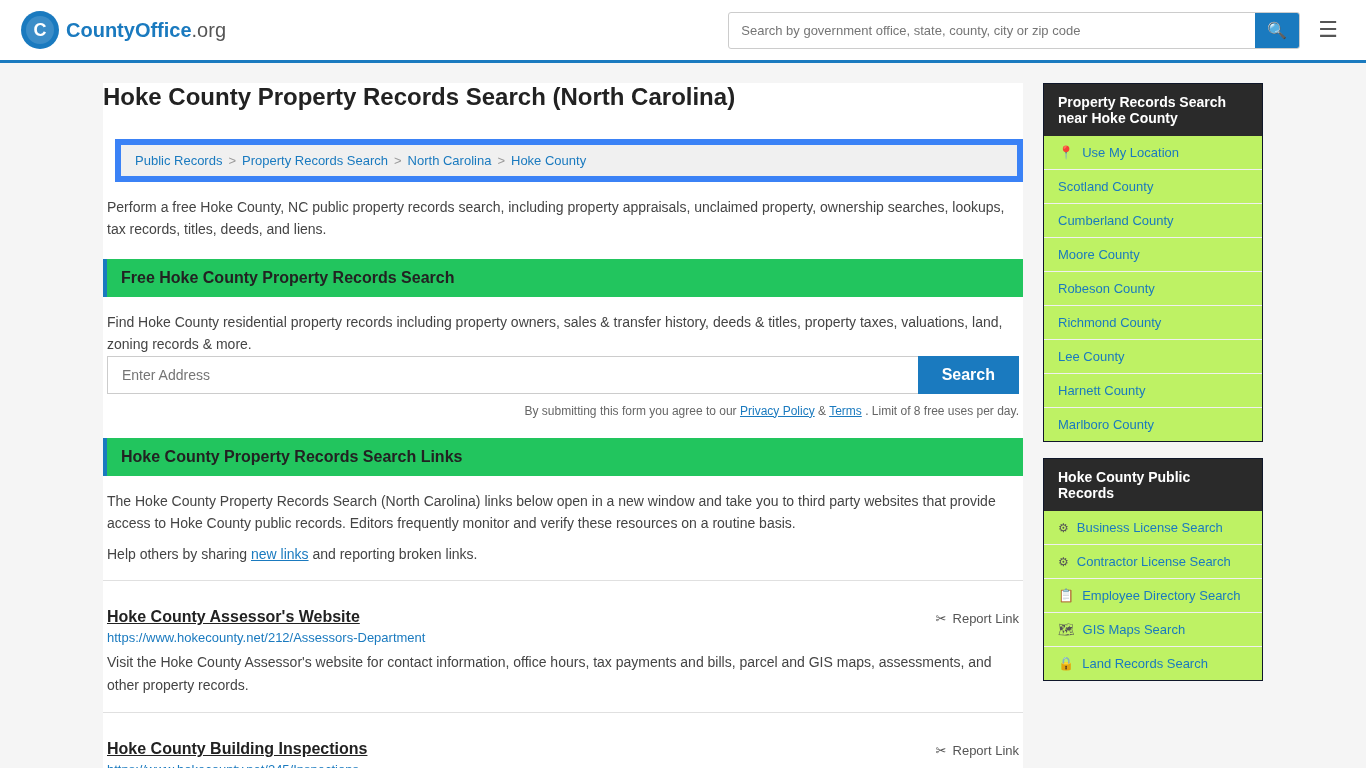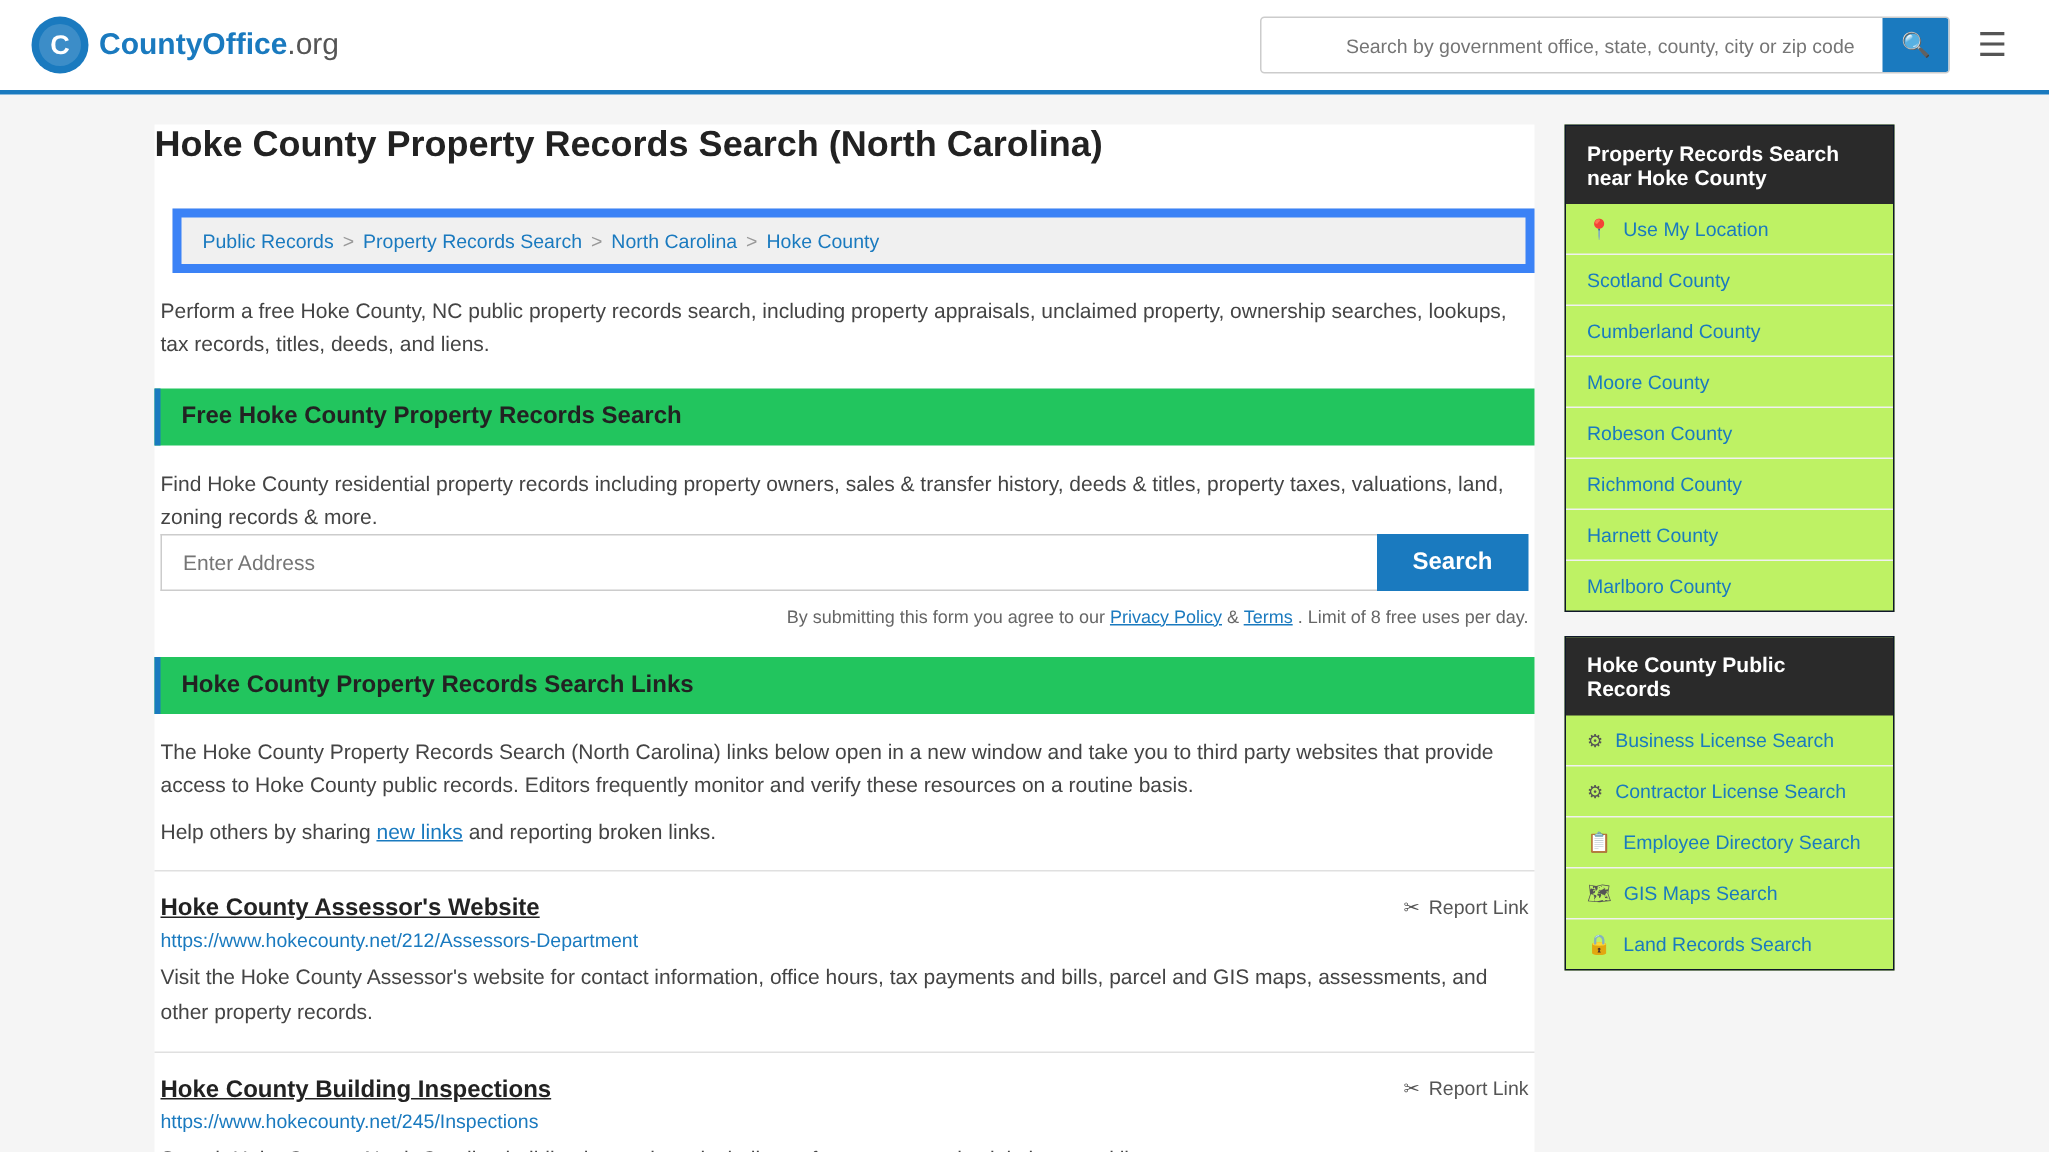--- a/index.html
+++ b/index.html
@@ -27,22 +27,21 @@
       display: flex;
       align-items: center;
       gap: 10px;
     }
     .search-bar-header {
       display: flex;
       align-items: center;
       border: 1px solid #ccc;
       border-radius: 3px;
       overflow: hidden;
-      width: 460px;
-      padding-left: 44px;
+      width: 572px;
     }
     .search-bar-header input {
       border: none;
       outline: none;
       padding: 8px 12px;
       width: 100%;
       font-size: 13px;
       color: #999;
     }
     .search-bar-header button {
@@ -195,22 +194,23 @@
     }
 
     
     .link-card {
       border-top: 1px solid #e0e0e0;
       padding: 16px 4px;
     }
     .link-card-header {
       display: flex;
       justify-content: space-between;
-      align-items: flex-start;
+      align-items: flex-end;
       margin-bottom: 4px;
+      margin-top: 11px;
     }
     .link-card-title {
       font-size: 16px;
       font-weight: bold;
       color: #222;
       text-decoration: underline;
       cursor: pointer;
     }
     .report-link-btn {
       display: flex;
@@ -382,20 +382,23 @@
       <div class="sidebar-item">
         <a href="#">Moore County</a>
       </div>
       <div class="sidebar-item">
         <a href="#">Robeson County</a>
       </div>
       <div class="sidebar-item">
         <a href="#">Richmond County</a>
       </div>
       <div class="sidebar-item">
+        <a href="#">Lee County</a>
+      </div>
+      <div class="sidebar-item">
         <a href="#">Harnett County</a>
       </div>
       <div class="sidebar-item">
         <a href="#">Marlboro County</a>
       </div>
     </div>
 
     <div class="sidebar-section">
       <div class="sidebar-section-header">
         <span>Hoke County Public Records</span>

